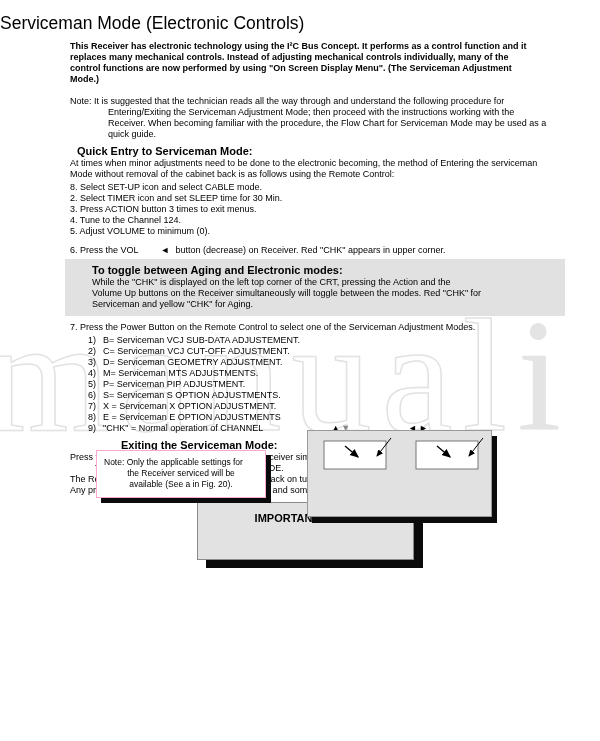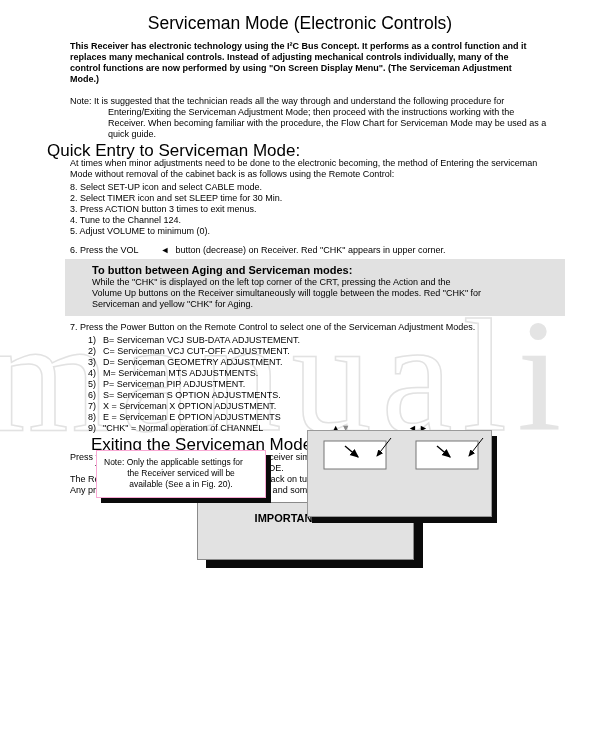--- a/index.html
+++ b/index.html
@@ -8,25 +8,25 @@
     width:600px;height:741px;
     background:#ffffff;
     color:#000;
     font-family:"Liberation Sans","DejaVu Sans",sans-serif;
     overflow:hidden;
   }
   .watermark{position:absolute;left:-14px;top:278px;z-index:0;}
   .content{position:relative;z-index:1;}
   .col{margin-left:70px;width:470px;}
   .body{font-size:9px;line-height:11px;}
-  h1.title{font-size:17.5px;font-weight:400;text-align:center;margin:12px 0 0 0;line-height:22px;}
+  h1.title{font-size:17.5px;font-weight:400;margin:12px 0 0 0;line-height:22px;}
   p{margin:0;}
   .intro{margin-top:7px;font-weight:bold;}
   .hang{margin-top:11px;padding-left:38px;text-indent:-38px;width:440px;}
-  h2.sect{font-size:17px;font-weight:400;margin:4px 0 0 47px;line-height:14px;}
+  h2.sect{font-size:11px;font-weight:700;margin:4px 0 0 77px;line-height:14px;}
   .steps div{line-height:11px;}
   .steps{margin-top:2px;}
   .step6{margin-top:8px;}
   .vol-arrow{display:inline-block;margin:0 6px 0 22px;font-size:9px;}
   .toggle-box{
     margin-top:3px;margin-left:65px;width:500px;
     background:#e1e1e1;
     padding:4px 10px 6px 27px;box-sizing:border-box;
   }
   .toggle-heading{font-size:11px;font-weight:700;line-height:14px;}
@@ -93,21 +93,21 @@
       <div>3. Press ACTION button 3 times to exit menus.</div>
       <div>4. Tune to the Channel 124.</div>
       <div>5. Adjust VOLUME to minimum (0).</div>
     </div>
 
     <div class="body col step6">
       <span>6. Press the VOL</span><span class="vol-arrow">◄</span><span>button (decrease) on Receiver. Red "CHK" appears in upper corner.</span>
     </div>
 
     <div class="toggle-box">
-      <div class="toggle-heading">To button between Aging and Serviceman modes:</div>
+      <div class="toggle-heading">To toggle between Aging and Electronic modes:</div>
       <div class="toggle-body">While the "CHK" is displayed on the left top corner of the CRT, pressing the Action and the Volume Up buttons on the Receiver simultaneously will toggle between the modes. Red "CHK" for Serviceman and yellow "CHK" for Aging.</div>
     </div>
 
     <div class="body col step7">7. Press the Power Button on the Remote Control to select one of the Serviceman Adjustment Modes.</div>
 
     <div class="col modes">
       <div class="mode-row"><span class="mode-num">1)</span><span>B= Serviceman VCJ SUB-DATA ADJUSTEMENT.</span></div>
       <div class="mode-row"><span class="mode-num">2)</span><span>C= Serviceman VCJ CUT-OFF ADJUSTMENT.</span></div>
       <div class="mode-row"><span class="mode-num">3)</span><span>D= Serviceman GEOMETRY ADJUSTMENT.</span></div>
       <div class="mode-row"><span class="mode-num">4)</span><span>M= Serviceman MTS ADJUSTMENTS.</span></div>

